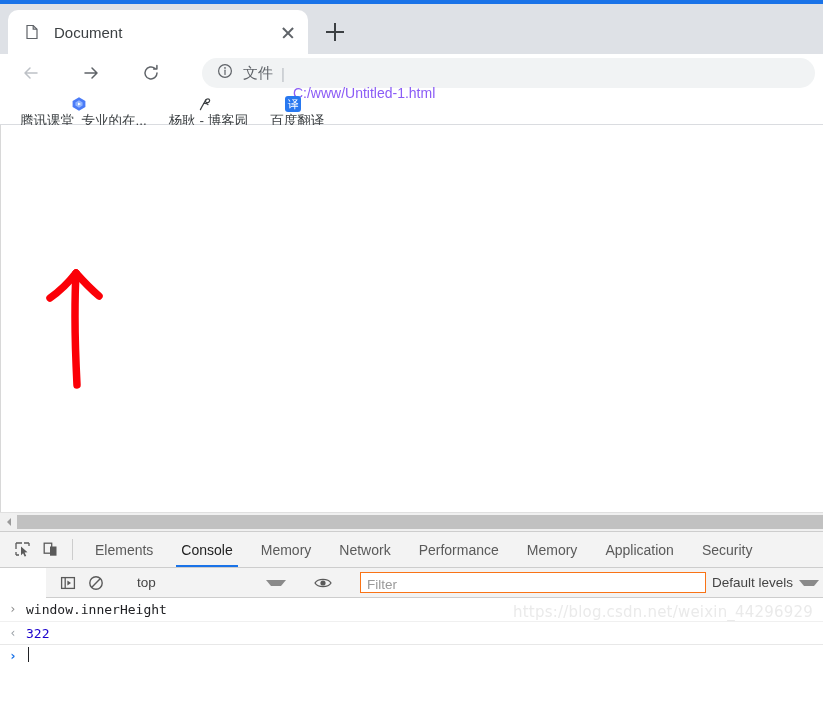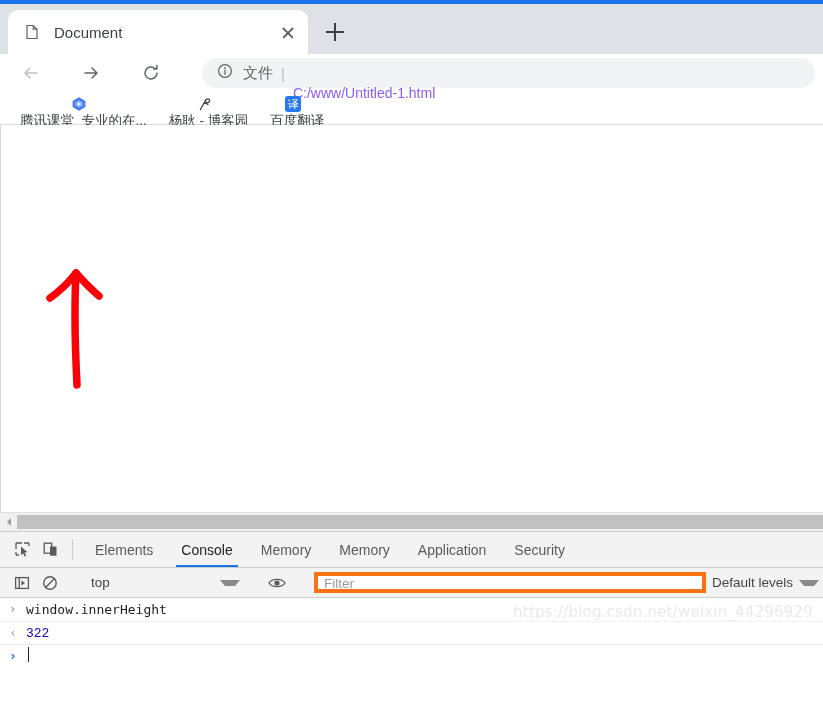--- a/index.html
+++ b/index.html
@@ -263,20 +263,21 @@
     background: #1a73e8;
   }
   .dt-console-bar {
     height: 30px;
     display: flex;
     align-items: center;
     border-bottom: 1px solid #cdcdcd;
     background: #f3f3f3;
     padding-left: 8px;
     box-sizing: border-box;
+    margin-left: 46px;
   }
   .ctx-select {
     display: flex;
     align-items: center;
     width: 165px;
     flex: 0 0 165px;
     height: 22px;
     padding: 0 6px 0 10px;
     box-sizing: border-box;
   }
@@ -286,24 +287,24 @@
     border-left: 5px solid transparent;
     border-right: 5px solid transparent;
     border-top: 6px solid #8a8a8a;
     flex: 0 0 10px;
   }
   .filter-input {
     flex: 1 1 auto;
     height: 21px;
     margin: 0 6px;
     background: #ffffff;
-    border: 4px solid #f97316;
-    box-sizing: border-box;
-    display: flex;
-    align-items: flex-start;
+    border: 1px solid #f97316;
+    box-sizing: border-box;
+    display: flex;
+    align-items: flex-end;
     padding: 0 6px;
     min-width: 0;
   }
   .filter-ph { font-size: 13.5px; color: #9a9a9a; }
   .levels {
     flex: 0 0 auto;
     font-size: 13.5px;
     color: #444;
     padding-right: 4px;
     display: flex;
@@ -332,21 +333,21 @@
     text-align: center;
     color: #9aa0a6;
     font-size: 12px;
     line-height: 19px;
     font-family: "DejaVu Sans", sans-serif;
   }
   .c-gutter.in { color: #8a8a8a; }
   .c-gutter.out { color: #9aa0a6; }
   .c-gutter.prompt { color: #1a73e8; font-weight: bold; }
   .c-text { color: #202124; line-height: 19px; }
-  .c-text.num { color: #1a01cc; font-family: Liberation Mono, monospace; }
+  .c-text.num { color: #1a01cc; }
   .c-caret {
     display: inline-block;
     width: 1px;
     height: 15px;
     background: #202124;
     vertical-align: -3px;
     margin-left: 2px;
   }
 
   .watermark {
@@ -478,20 +479,22 @@
         <svg width="17" height="17" viewBox="0 0 17 17">
           <rect x="2.2" y="2.2" width="7.5" height="10" fill="none" stroke="#5a5a5a" stroke-width="1.3"></rect>
           <rect x="8" y="5.5" width="6.5" height="9.2" fill="#5a5a5a"></rect>
         </svg>
       </span>
       <span class="dt-vsep"></span>
 
       <span class="dt-tab">Elements</span>
       <span class="dt-tab active">Console</span>
       <span class="dt-tab">Memory</span>
+      <span class="dt-tab">Network</span>
+      <span class="dt-tab">Performance</span>
       <span class="dt-tab">Memory</span>
       <span class="dt-tab">Application</span>
       <span class="dt-tab">Security</span>
     </div>
 
     <div class="dt-console-bar">
       <span class="dt-icon-btn">
         <svg width="16" height="16" viewBox="0 0 16 16">
           <rect x="1.6" y="2.6" width="12.8" height="10.8" fill="none" stroke="#5a5a5a" stroke-width="1.3"></rect>
           <path d="M5.2 2.6 V13.4" stroke="#5a5a5a" stroke-width="1.3"></path>

